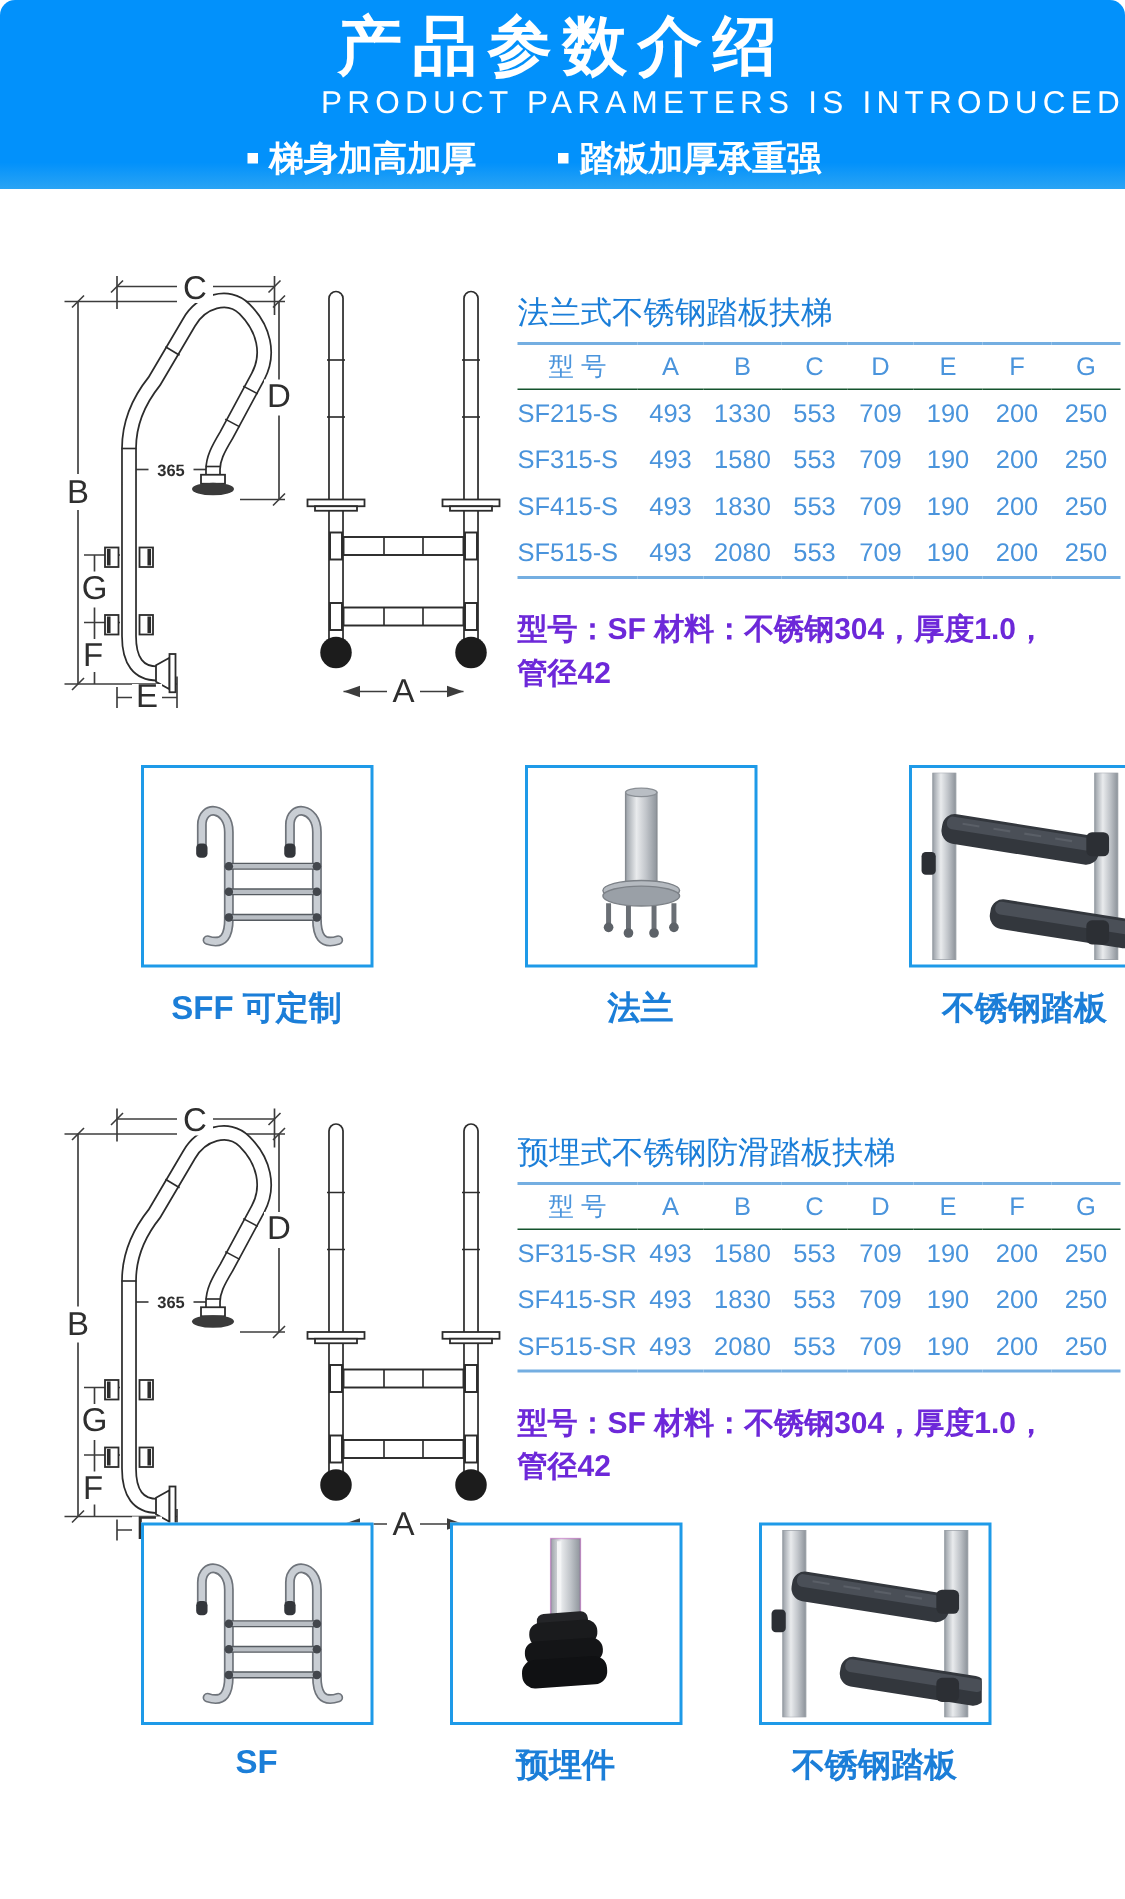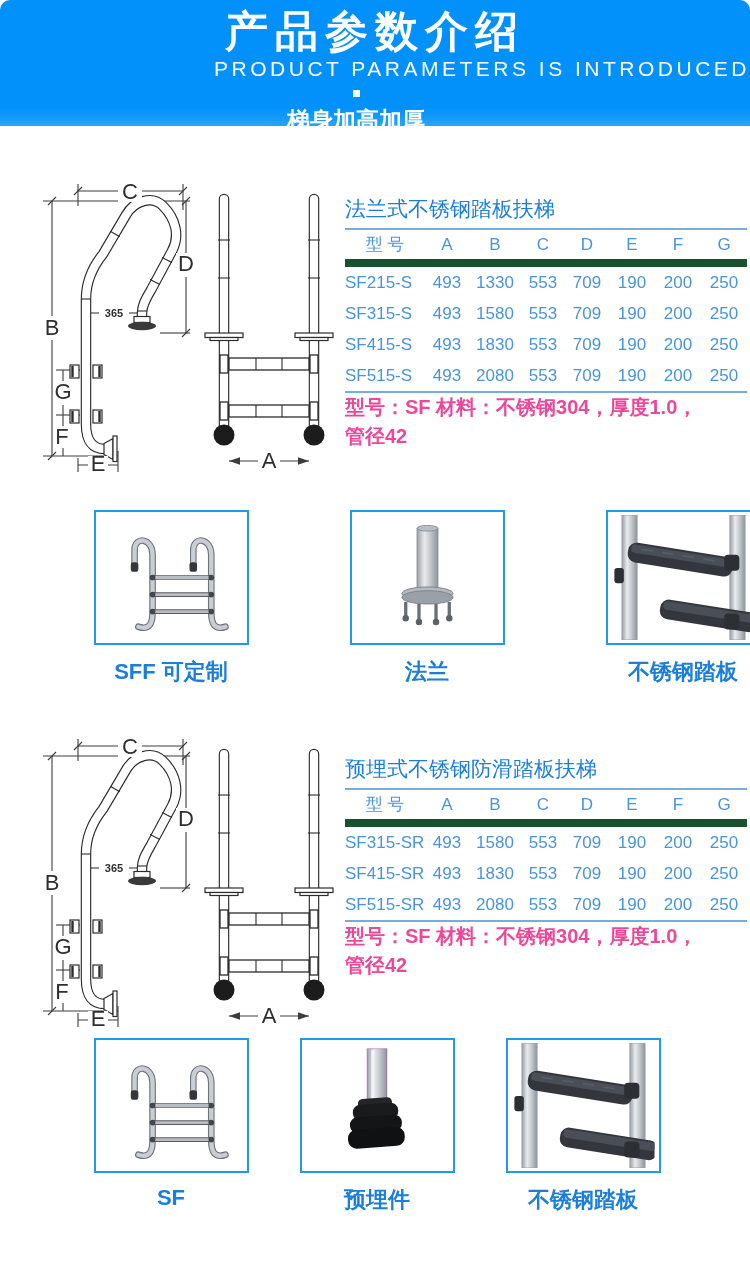--- a/index.html
+++ b/index.html
@@ -7,50 +7,50 @@
   .page{position:relative;width:750px;height:1266px;margin:0 auto;background:#fff;overflow:hidden;}
 
   
   .hero{position:absolute;left:0;top:0;width:750px;height:126px;color:#fff;text-align:center;
         background:linear-gradient(180deg,#0291fb 0%,#0291fb 86%,#2aa4f4 100%);
         border-radius:10px 10px 0 0;}
   .hero-title{padding-top:7px;font-size:43px;font-weight:bold;letter-spacing:7px;line-height:48px;}
   .hero-subtitle{margin-top:1px;font-size:21px;letter-spacing:3.5px;line-height:25px;text-align:right;}
   .hero-bullets{margin-top:9px;display:flex;justify-content:center;align-items:flex-start;column-gap:16px;}
   .bullet{display:flex;align-items:center;gap:8px;font-size:23px;font-weight:bold;padding-bottom:5px;white-space:nowrap;}
-  .bullet.u{border-bottom:2px solid #fff;padding-right:38px;flex-direction:column;}
+  .bullet.u{border-bottom:2px solid #fff;padding-right:38px;}
   .sq{width:7px;height:7px;background:#fff;display:inline-block;flex:0 0 auto;}
 
   
   .drawing{position:absolute;left:20px;width:320px;height:315px;}
   #drawing-1{top:168px;} #drawing-2{top:723px;}
   .to{stroke:#2c2c2c;stroke-width:10.5;fill:none;stroke-linecap:round;stroke-linejoin:round;}
   .ti{stroke:#ffffff;stroke-width:8.2;fill:none;stroke-linecap:round;stroke-linejoin:round;}
   .dim{stroke:#3c3c3c;stroke-width:1.1;fill:none;}
   .tick{stroke:#2c2c2c;stroke-width:1.1;}
   .lbl{font-size:22px;fill:#2e2e2e;text-anchor:middle;font-family:"Liberation Sans",sans-serif;}
 
   
   .spec{position:absolute;left:345px;width:402px;}
   #spec-1{top:196px;} #spec-2{top:756px;}
   .spec h2{margin:0;font-size:21px;font-weight:normal;color:#1b7ed8;line-height:26px;}
   .spec table{margin-top:6px;width:100%;border-collapse:collapse;table-layout:fixed;
               color:#4a94dc;font-size:17px;}
-  .spec thead tr{border-top:2px solid #74aee1;border-bottom:8px solid #14532d;}
+  .spec thead tr{border-top:2px solid #74aee1;border-bottom:1px solid #14532d;}
   .spec tbody tr:last-child{border-bottom:2px solid #74aee1;}
   .spec th{height:29px;font-weight:normal;text-align:center;padding:0;}
   .spec td{height:31px;text-align:center;padding:0;}
   .spec td:first-child{text-align:left;margin-left:24px;}
   col.c0{width:80px;} col.c1{width:44px;} col.c2{width:52px;} col.c3{width:44px;}
   col.c4{width:44px;} col.c5{width:46px;} col.c6{width:46px;} col.c7{width:46px;}
-  .note{margin-top:0;font-size:20px;font-weight:bold;color:#ec4899;line-height:29px;}
+  .note{margin-top:20px;font-size:20px;font-weight:bold;color:#6d28d9;line-height:29px;}
 
   
   .photo-row{position:absolute;left:78px;display:flex;column-gap:70px;}
-  #photos-1{top:510px;} #photos-2{top:1038px;gap:20px;}
+  #photos-1{top:510px;} #photos-2{top:1015px;gap:20px;}
   .photo-cell{display:flex;flex-direction:column;align-items:center;width:186px;}
   .photo-box{width:151px;height:131px;border:2px solid #1e9ae8;background:#fff;
              display:flex;align-items:center;justify-content:center;}
   .photo-box svg{width:145px;height:125px;display:block;}
   .photo-caption{margin-top:12px;font-size:22px;font-weight:bold;color:#1b7ed8;text-align:center;white-space:nowrap;}
 </style>
 </head>
 <body>
 
 <svg style="position:absolute;width:0;height:0" aria-hidden="true">
@@ -267,20 +267,24 @@
 <div class="page">
 
   <header class="hero">
     <div class="hero-title">产品参数介绍</div>
     <div class="hero-subtitle">PRODUCT PARAMETERS IS INTRODUCED</div>
     <div class="hero-bullets">
       <span class="bullet u">
           <i class="sq"></i>
           <span>梯身加高加厚</span>
         </span>
+      <span class="bullet u">
+          <i class="sq"></i>
+          <span>踏板加厚承重强</span>
+        </span>
     </div>
   </header>
 
   <svg id="drawing-1" class="drawing" viewBox="0 0 320 315">
     <use href="#sym-drawing"></use>
   </svg>
 
   <div id="spec-1" class="spec">
     <h2>法兰式不锈钢踏板扶梯</h2>
     <table>

